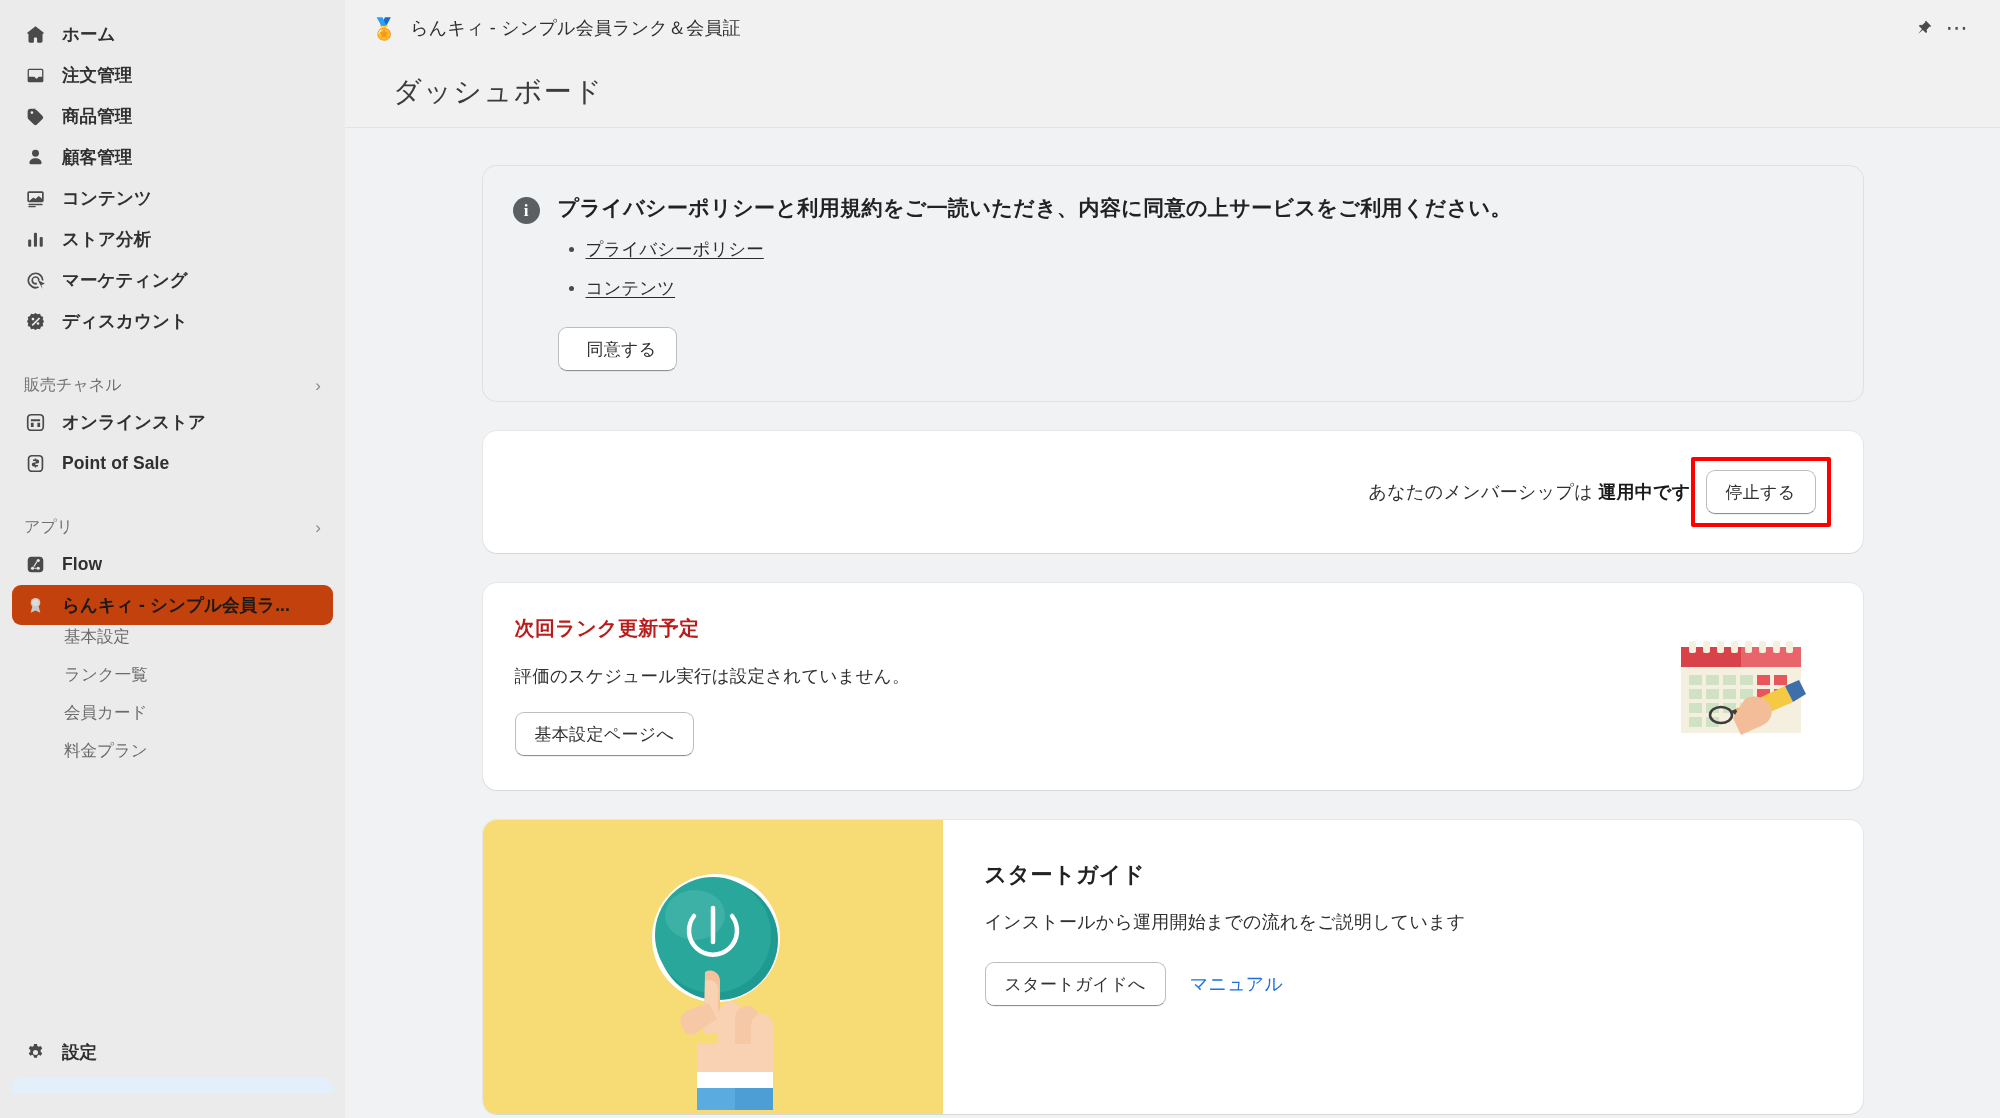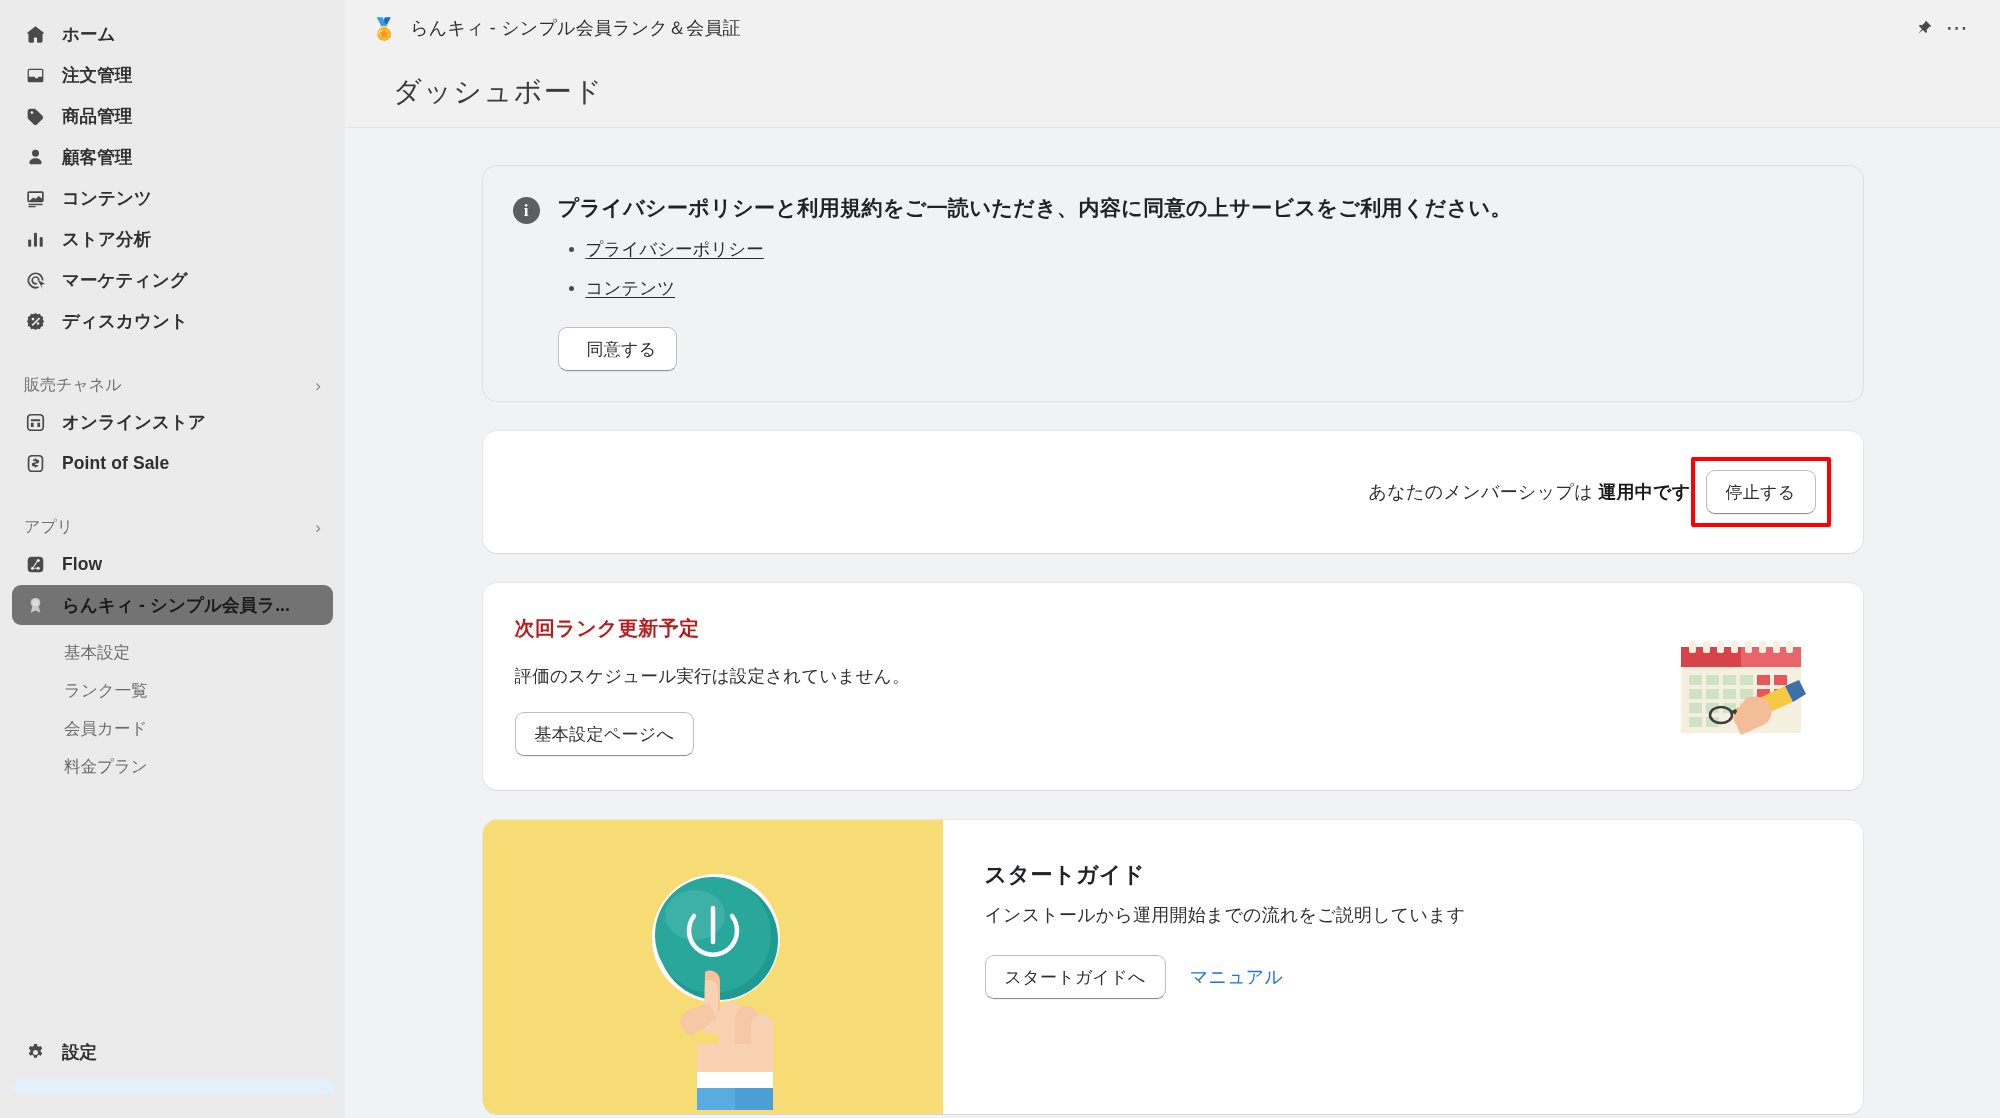--- a/index.html
+++ b/index.html
@@ -16,21 +16,21 @@
     background: #ebebeb; position: relative;
     display: flex; flex-direction: column;
   }
   .nav-scroll { flex: 1 1 auto; padding-top: 14px; overflow: hidden; }
   .nav-item {
     display: flex; align-items: center; gap: 16px;
     height: 40px; margin: 0 12px 1px 12px;
     padding: 0 12px; border-radius: 9px;
     cursor: pointer; position: relative;
   }
-  .nav-item.active { background: #737373; }
+  .nav-item.active { background: #c2410c; }
   .nav-item .ico {
     width: 22px; height: 22px; flex: 0 0 22px;
     display: flex; align-items: center; justify-content: center;
     color: #4a4a4a;
   }
   .nav-item .ico svg { display: block; }
   .nav-item .lbl {
     font-size: 17.5px; font-weight: 700; color: #303030;
     letter-spacing: .1px; white-space: nowrap;
     overflow: hidden; text-overflow: ellipsis;
@@ -42,21 +42,21 @@
   .section-head {
     display: flex; align-items: center; justify-content: space-between;
     margin: 0 12px; padding: 4px 12px 4px 12px; height: 34px;
     border-radius: 8px; cursor: pointer;
   }
   .section-head .t { font-size: 16px; font-weight: 400; color: #707070; }
   .section-head .chev { color: #8a8a8a; font-size: 17px; line-height: 1; }
 
   .sub-item {
     height: 38px; margin: 0 12px; padding: 0 12px 0 52px;
-    display: flex; align-items: flex-end; border-radius: 9px; cursor: pointer;
+    display: flex; align-items: flex-start; border-radius: 9px; cursor: pointer;
   }
   .sub-item span {
     font-size: 16.5px; color: #6b6b6b; white-space: nowrap;
   }
 
   .sidebar-bottom { padding: 0 0 24px 0; }
   .blue-strip {
     height: 16px; margin: 6px 12px 0 12px;
     background: #e3effb; border-radius: 10px 10px 0 0;
   }
@@ -163,21 +163,21 @@
   .startguide { display: flex; overflow: hidden; min-height: 255px; }
   .sg-visual {
     width: 460px; flex: 0 0 460px; background: #f7db74;
     position: relative; overflow: hidden;
   }
   .sg-body { flex: 1 1 auto; padding: 40px 40px 40px 42px; }
   .sg-body h2 {
     font-size: 22px; font-weight: 700; color: #202223; letter-spacing: .5px;
   }
   .sg-body p {
-    margin-top: 13px; font-size: 18px; color: #303030; letter-spacing: .2px;
+    margin-top: 20px; font-size: 18px; color: #303030; letter-spacing: .2px;
   }
   .sg-actions { display: flex; align-items: center; gap: 24px; margin-top: 28px; }
   .link-blue {
     color: #1f6fdc; font-size: 18px; text-decoration: none; cursor: pointer;
     letter-spacing: .3px;
   }
 </style>
 </head>
 <body>
 

